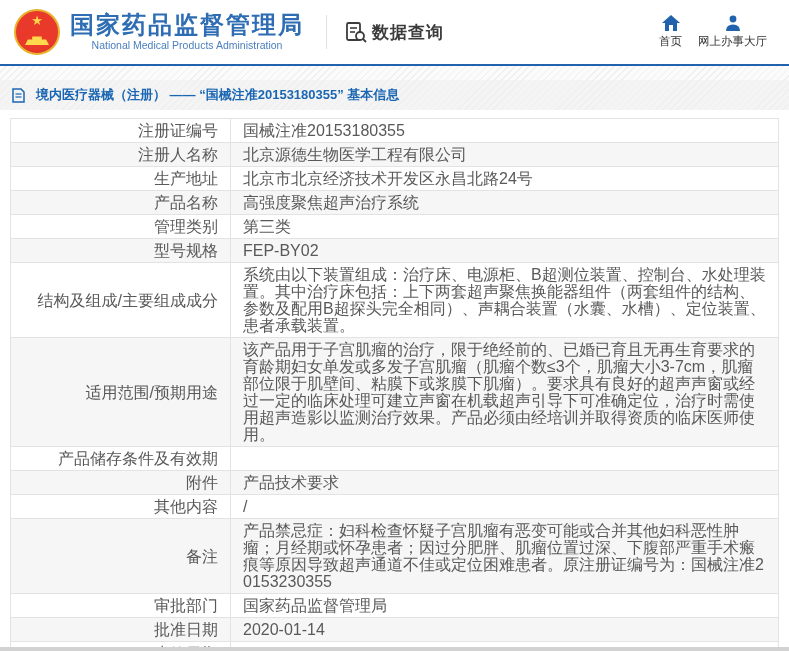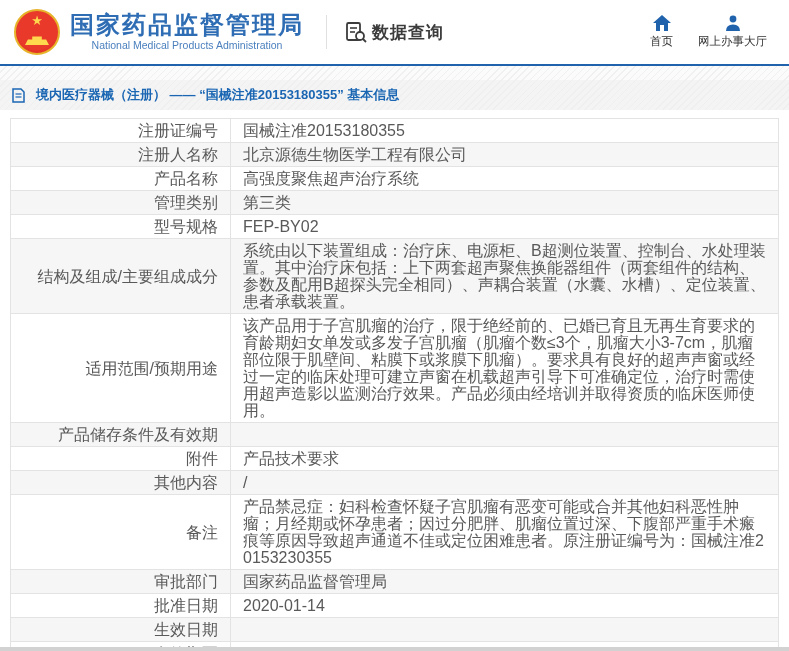--- a/index.html
+++ b/index.html
@@ -16,21 +16,21 @@
     color:#ffd84d; font-size:13px; line-height:13px; }
   .emblem .gate { position:absolute; bottom:8px; left:50%; transform:translateX(-50%);
     width:24px; height:12px; background:#ffd84d;
     clip-path:polygon(0 100%,100% 100%,88% 55%,70% 55%,70% 30%,30% 30%,30% 55%,12% 55%); }
   .org-names { margin-left:10px; }
   .org-zh { color:#2e6db4; font-size:24px; font-weight:bold; letter-spacing:2px; line-height:26px; }
   .org-en { color:#4a7fbd; font-size:10.5px; line-height:14px;text-align:center; }
   .hdr-divider { width:1px; height:34px; background:#e0e0e0; margin:0 18px 0 22px; }
   .data-query { display:flex; align-items:center; gap:5px; cursor:pointer;font-family:Liberation Mono, monospace; }
   .data-query span.txt { color:#3c3c3c; font-size:17px; font-weight:bold; letter-spacing:1px; }
-  .hdr-right { margin-left:auto; display:flex; gap:25px; padding-right:8px; }
+  .hdr-right { margin-left:auto; display:flex; gap:16px; padding-right:8px; }
   .hdr-link { display:flex; flex-direction:column; align-items:center; gap:3px; cursor:pointer; }
   .hdr-link .lbl { color:#333; font-size:11.5px; }
 
   
   .stripe-zone { height:44px;
     background:repeating-linear-gradient(135deg,#fbfbfb 0 4px,#f0f0f0 4px 5px);
     padding-top:14px; }
   .breadcrumb { height:30px; display:flex; align-items:center; gap:11px;
     padding:0 12px; background:rgba(238,238,238,.55); }
   .breadcrumb .txt { color:#1a66b3; font-size:13px; font-weight:bold; }
@@ -114,20 +114,24 @@
     <tbody>
         <tr>
           <td class="label-cell">注册证编号</td>
           <td class="value-cell">国械注准20153180355</td>
         </tr>
         <tr>
           <td class="label-cell">注册人名称</td>
           <td class="value-cell">北京源德生物医学工程有限公司</td>
         </tr>
         <tr>
+          <td class="label-cell">生产地址</td>
+          <td class="value-cell">北京市北京经济技术开发区永昌北路24号</td>
+        </tr>
+        <tr>
           <td class="label-cell">产品名称</td>
           <td class="value-cell">高强度聚焦超声治疗系统</td>
         </tr>
         <tr>
           <td class="label-cell">管理类别</td>
           <td class="value-cell">第三类</td>
         </tr>
         <tr>
           <td class="label-cell">型号规格</td>
           <td class="value-cell">FEP-BY02</td>

